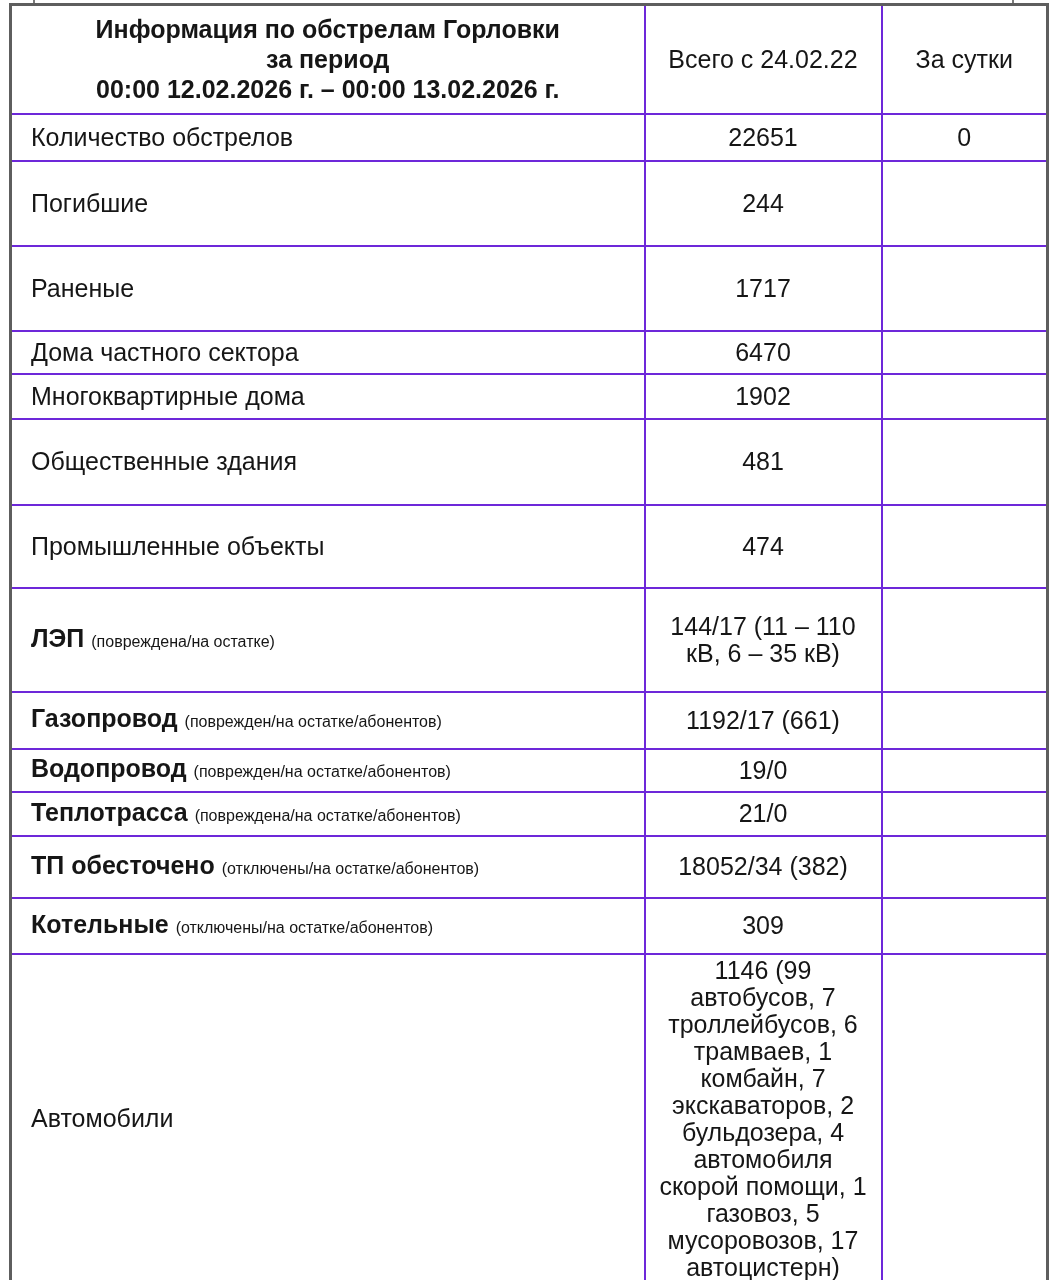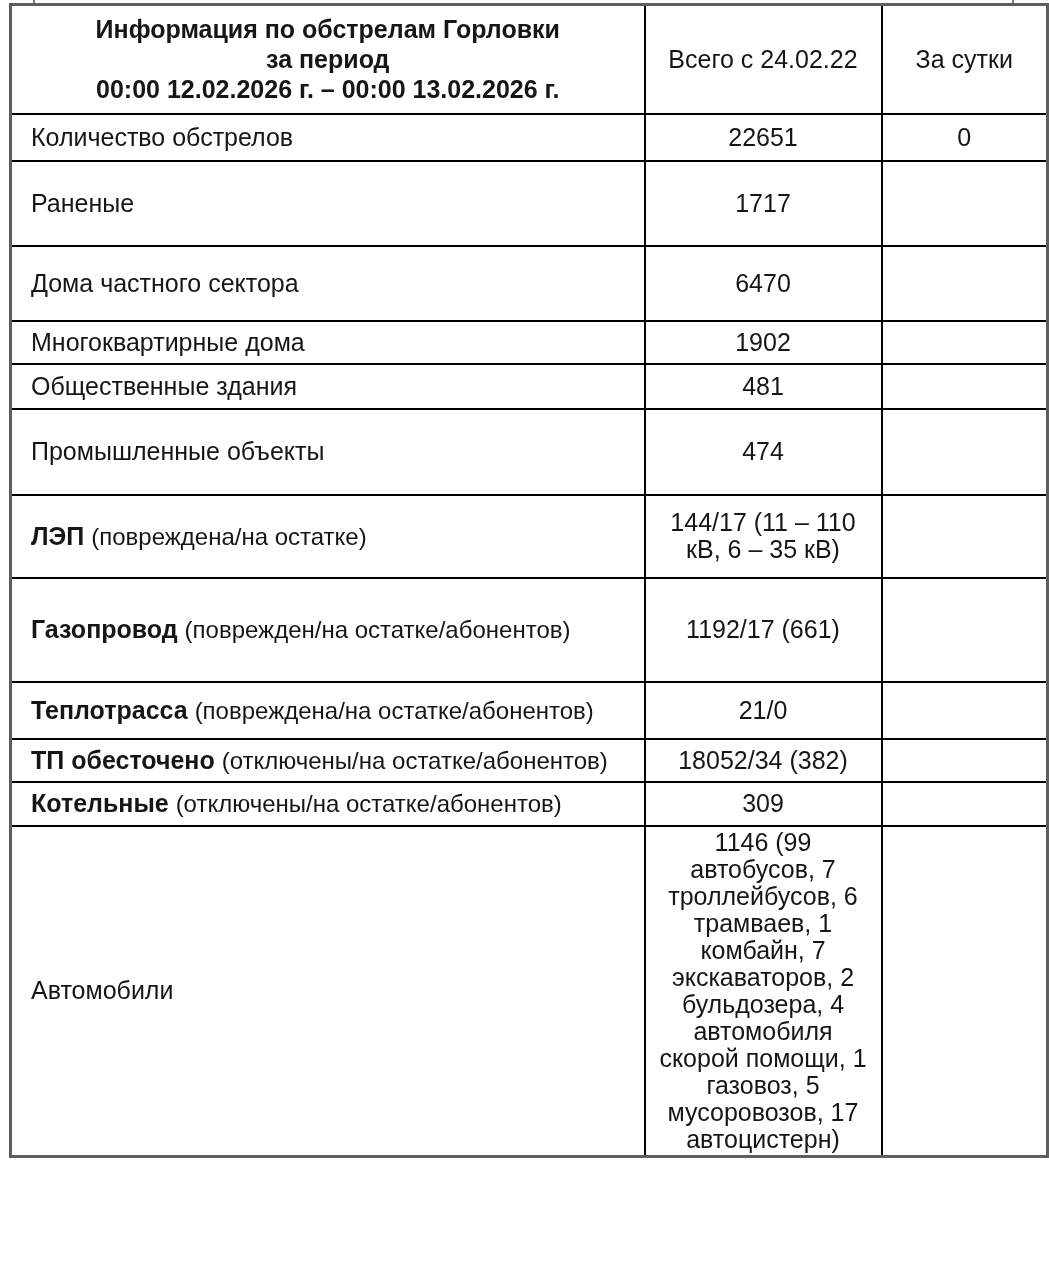--- a/index.html
+++ b/index.html
@@ -30,21 +30,21 @@
     width: 1037px;
     border-collapse: collapse;
     table-layout: fixed;
     border: 3px solid #5e5e5e;
   }
   col.c1 { width: 634px; }
   col.c2 { width: 237px; }
   col.c3 { width: 166px; }
 
   th, td {
-    border: 2px solid #000000;
+    border: 2px solid #6d28d9;
     vertical-align: middle;
     font-size: 25px;
     line-height: 27px;
     font-weight: 400;
     padding: 2px 6px;
     overflow: hidden;
   }
   thead tr { height: 109px; }
   th.title-cell {
     text-align: center;
@@ -54,25 +54,25 @@
     padding: 0 14px;
   }
   th.colhead { text-align: center; font-weight: 400; }
 
   td.label-cell { text-align: left; padding-left: 19px; padding-right: 10px; }
   td.total-cell, td.daily-cell { text-align: center; }
 
   .row-label-main { font-weight: 400; }
   .row-label-note { font-weight: 400; }
   tr.utility .row-label-main { font-weight: 700; }
-  tr.utility .row-label-note { font-size: 24px; }
+  tr.utility .row-label-note { font-size: 16px; }
 
   tbody tr:nth-child(1)  { height: 47px; }
   tbody tr:nth-child(2)  { height: 85px; }
-  tbody tr:nth-child(3)  { height: 75px; }
+  tbody tr:nth-child(3)  { height: 85px; }
   tbody tr:nth-child(4)  { height: 43px; }
   tbody tr:nth-child(5)  { height: 45px; }
   tbody tr:nth-child(6)  { height: 86px; }
   tbody tr:nth-child(7)  { height: 83px; }
   tbody tr:nth-child(8)  { height: 104px; border-radius: 31px; }
   tbody tr:nth-child(9)  { height: 57px; }
   tbody tr:nth-child(10) { height: 43px; }
   tbody tr:nth-child(11) { height: 44px; }
   tbody tr:nth-child(12) { height: 62px; padding-left: 44px; }
   tbody tr:nth-child(13) { height: 56px; margin-top: 6px; }
@@ -101,20 +101,25 @@
         <th class="colhead">За сутки</th>
       </tr>
     </thead>
     <tbody>
       <tr>
         <td class="label-cell"><span class="row-label-main">Количество обстрелов</span> <span class="row-label-note"></span></td>
         <td class="total-cell">22651</td>
         <td class="daily-cell">0</td>
       </tr>
       <tr>
+        <td class="label-cell"><span class="row-label-main">Погибшие</span> <span class="row-label-note"></span></td>
+        <td class="total-cell">244</td>
+        <td class="daily-cell"></td>
+      </tr>
+      <tr>
         <td class="label-cell"><span class="row-label-main">Раненые</span> <span class="row-label-note"></span></td>
         <td class="total-cell">1717</td>
         <td class="daily-cell"></td>
       </tr>
       <tr>
         <td class="label-cell"><span class="row-label-main">Дома частного сектора</span> <span class="row-label-note"></span></td>
         <td class="total-cell">6470</td>
         <td class="daily-cell"></td>
       </tr>
       <tr>
@@ -136,20 +141,25 @@
         <td class="label-cell"><span class="row-label-main">ЛЭП</span> <span class="row-label-note">(повреждена/на остатке)</span></td>
         <td class="total-cell">144/17 (11 – 110 кВ, 6 – 35 кВ)</td>
         <td class="daily-cell"></td>
       </tr>
       <tr class="utility">
         <td class="label-cell"><span class="row-label-main">Газопровод</span> <span class="row-label-note">(поврежден/на остатке/абонентов)</span></td>
         <td class="total-cell">1192/17 (661)</td>
         <td class="daily-cell"></td>
       </tr>
       <tr class="utility">
+        <td class="label-cell"><span class="row-label-main">Водопровод</span> <span class="row-label-note">(поврежден/на остатке/абонентов)</span></td>
+        <td class="total-cell">19/0</td>
+        <td class="daily-cell"></td>
+      </tr>
+      <tr class="utility">
         <td class="label-cell"><span class="row-label-main">Теплотрасса</span> <span class="row-label-note">(повреждена/на остатке/абонентов)</span></td>
         <td class="total-cell">21/0</td>
         <td class="daily-cell"></td>
       </tr>
       <tr class="utility">
         <td class="label-cell"><span class="row-label-main">ТП обесточено</span> <span class="row-label-note">(отключены/на остатке/абонентов)</span></td>
         <td class="total-cell">18052/34 (382)</td>
         <td class="daily-cell"></td>
       </tr>
       <tr class="utility">

